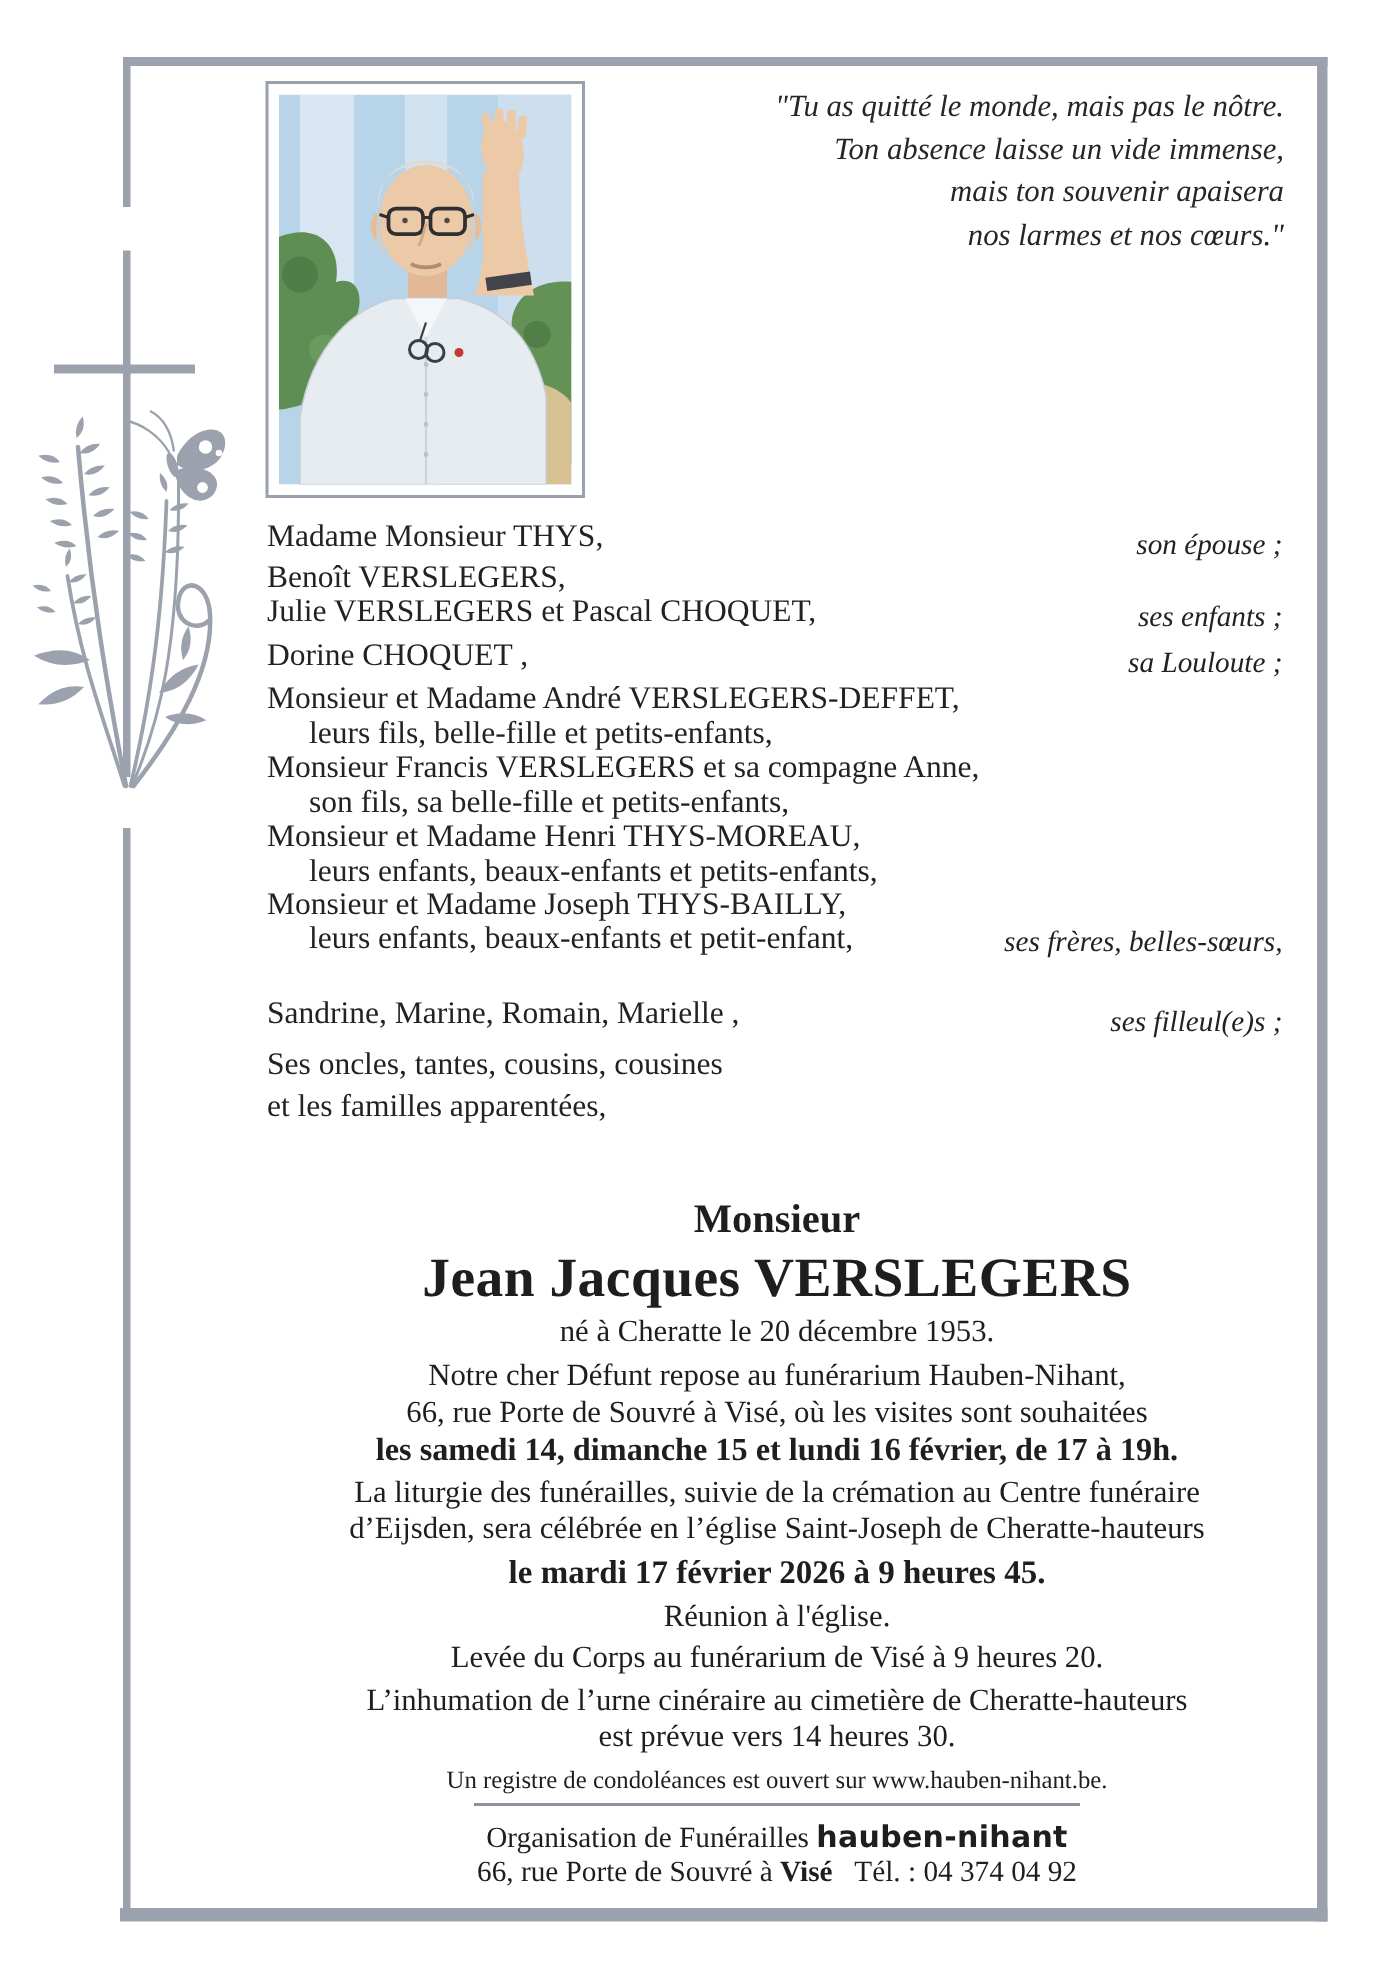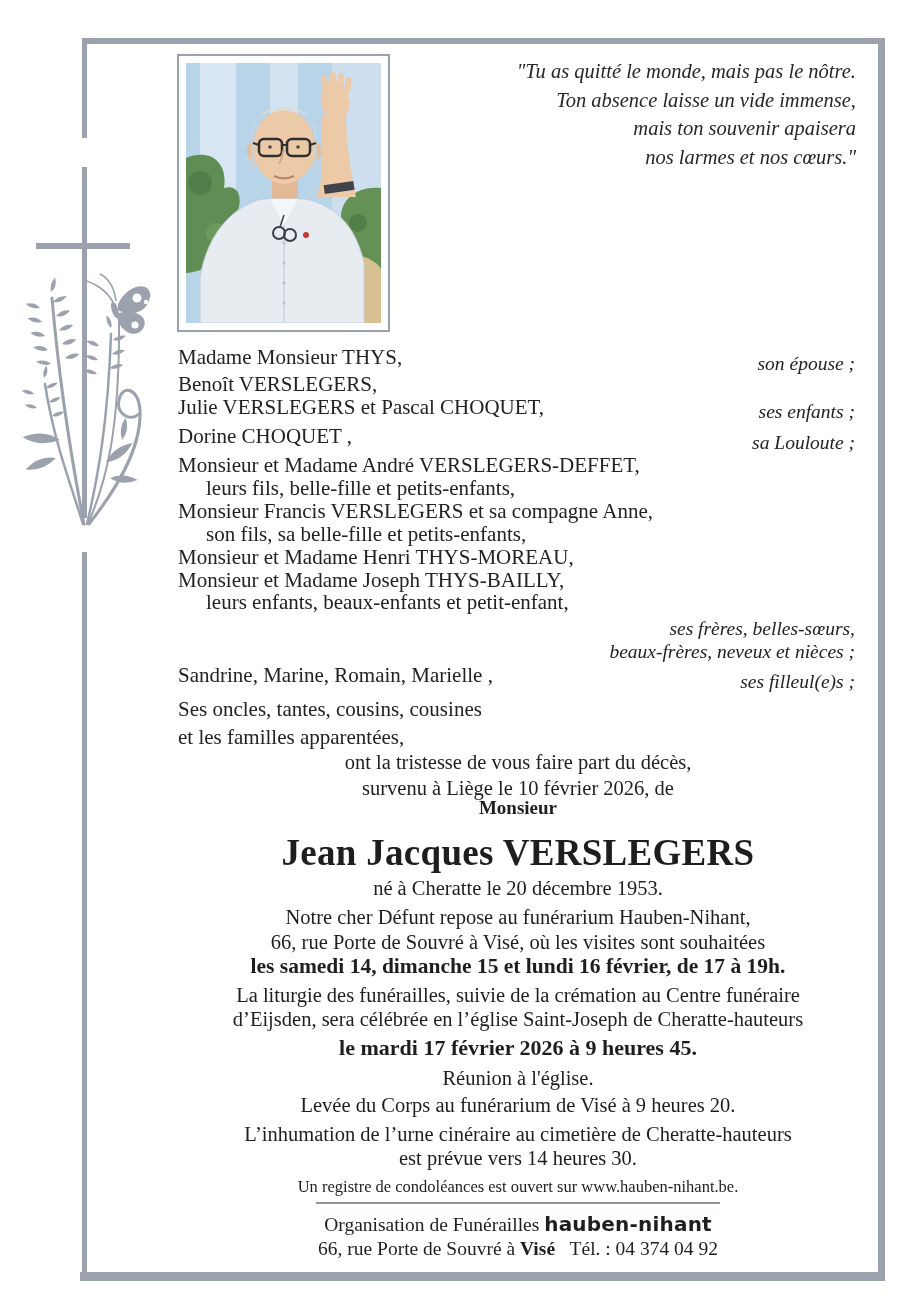--- a/index.html
+++ b/index.html
@@ -44,21 +44,21 @@
   .e0 { top:346px; }              .r0 { top:352px; }
   .e1 { top:373px; }              .r1 { top:400px;text-align:center; }
   .e2 { top:425px; }              .r2 { top:431px; }
   .e3 { top:454px; line-height:22.9px; } .r3 { top:617px; }
   .e4 { top:664px; }              .r4 { top:670px; }
   .e5 { top:695px; line-height:28px; }
 
   
   .centered { position:absolute; left:178px; width:680px; text-align:center; white-space:nowrap; color:#1e1e1e; }
   .announce      { top:750px;  font-size:20.5px; line-height:25.5px; }
-  .title-monsieur{ top:797px;  font-size:19px;  font-weight:bold; }
+  .title-monsieur{ top:797px;  font-size:27px;  font-weight:bold; }
   .deceased-name { top:831px;  font-size:37px;  font-weight:bold; letter-spacing:.3px; }
   .birth         { top:877px;  font-size:20.5px; }
   .block-visit   { top:905px;  font-size:20.5px; line-height:24.5px; }
   .block-visit .bold-line { font-size:21.5px; font-weight:bold; }
   .block-liturgy { top:984px;  font-size:20.5px; line-height:23.5px; }
   .mardi         { top:1035px; font-size:22px;  font-weight:bold; }
   .meeting       { top:1067px; font-size:20.5px; }
   .levee         { top:1094px; font-size:20.5px; }
   .inhum         { top:1123px; font-size:20.5px; line-height:23.5px; }
   .register      { top:1177px; font-size:16.5px; }
@@ -217,42 +217,38 @@
     <div>Dorine CHOQUET ,</div>
   </div>
   <div class="rel r2">sa Louloute ;</div>
 
   <div class="entry e3">
     <div>Monsieur et Madame André VERSLEGERS-DEFFET,</div>
     <div class="indent">leurs fils, belle-fille et petits-enfants,</div>
     <div>Monsieur Francis VERSLEGERS et sa compagne Anne,</div>
     <div class="indent">son fils, sa belle-fille et petits-enfants,</div>
     <div>Monsieur et Madame Henri THYS-MOREAU,</div>
+    <div class="indent">leurs enfants, beaux-enfants et petits-enfants,</div>
     <div>Monsieur et Madame Joseph THYS-BAILLY,</div>
     <div class="indent">leurs enfants, beaux-enfants et petit-enfant,</div>
   </div>
   <div class="rel r3">
     <div>ses frères, belles-sœurs,</div>
-    <div>beaux-frères, neveux et nièces ;</div>
   </div>
 
   <div class="entry e4">
     <div>Sandrine, Marine, Romain, Marielle ,</div>
   </div>
   <div class="rel r4">ses filleul(e)s ;</div>
 
   <div class="entry e5">
     <div>Ses oncles, tantes, cousins, cousines</div>
     <div>et les familles apparentées,</div>
   </div>
 
-  <div class="centered announce">
-    <div>ont la tristesse de vous faire part du décès,</div>
-    <div>survenu à Liège le 10 février 2026, de</div>
-  </div>
 
   <div class="centered title-monsieur">Monsieur</div>
   <div class="centered deceased-name">Jean Jacques VERSLEGERS</div>
   <div class="centered birth">né à Cheratte le 20 décembre 1953.</div>
 
   <div class="centered block-visit">
     <div>Notre cher Défunt repose au funérarium Hauben-Nihant,</div>
     <div>66, rue Porte de Souvré à Visé, où les visites sont souhaitées</div>
     <div class="bold-line">les samedi 14, dimanche 15 et lundi 16 février, de 17 à 19h.</div>
   </div>

